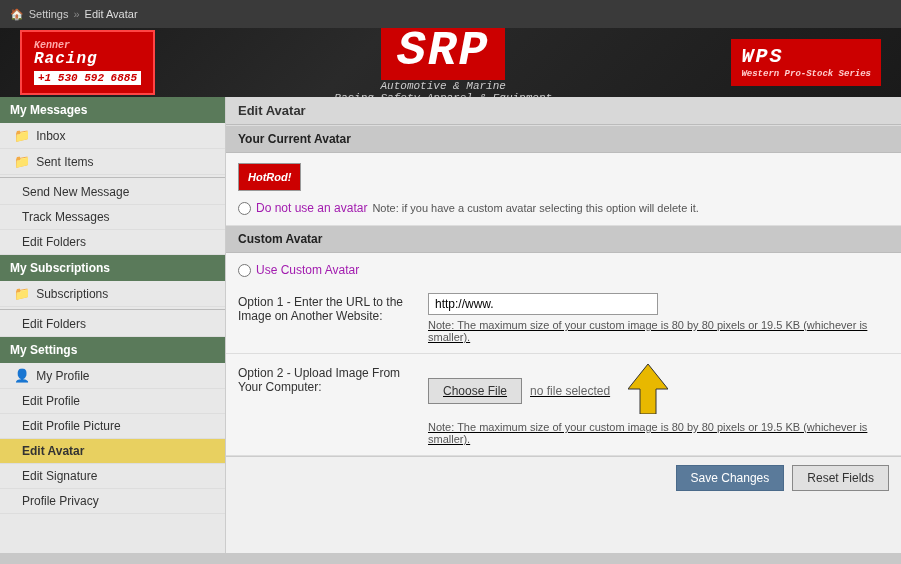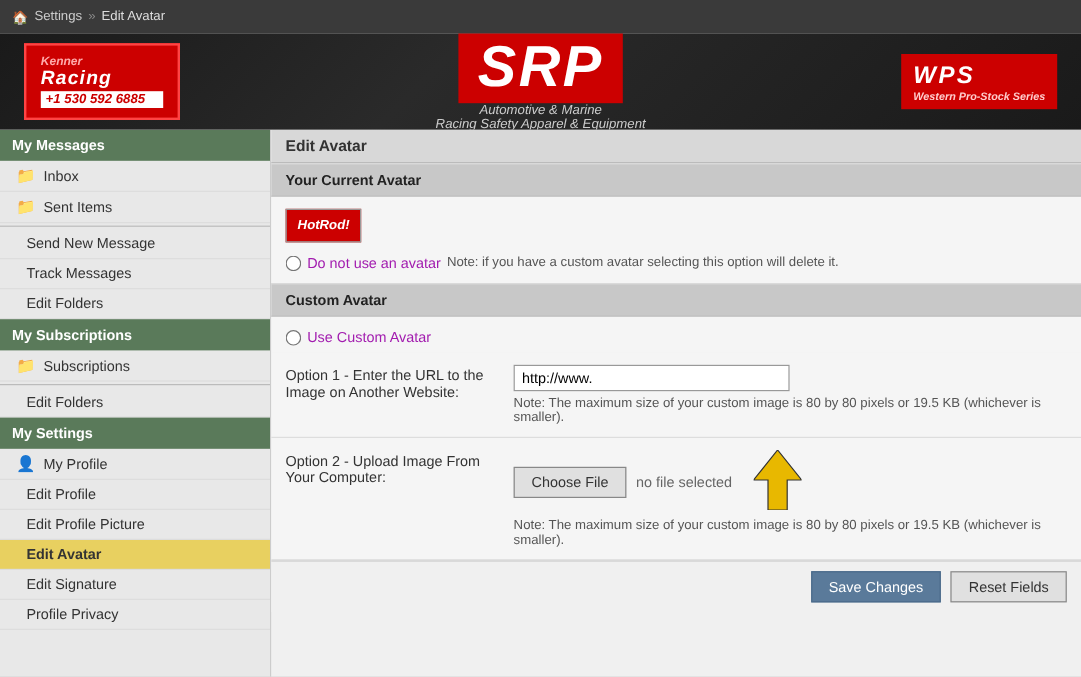--- a/index.html
+++ b/index.html
@@ -15,27 +15,28 @@
       color: #ccc;
       font-size: 11px;
     }
     .top-nav .home-icon { color: #aaa; margin-right: 5px; }
     .top-nav .sep { margin: 0 5px; color: #888; }
     .top-nav .current { color: #ddd; }
 
     
     .banner {
       width: 100%;
-      height: 80px;
+      height: 69px;
       background: linear-gradient(135deg, #1a1a1a 0%, #2a2a2a 40%, #1a1a1a 100%);
       display: flex;
       align-items: center;
       justify-content: center;
       overflow: hidden;
       position: relative;
+      font-family: Liberation Mono, monospace;
     }
     .banner-inner {
       display: flex;
       align-items: center;
       gap: 20px;
       width: 100%;
       padding: 0 20px;
     }
     .banner-logo-kenner {
       background: #cc0000;
@@ -169,21 +170,21 @@
       border-bottom: 1px solid #ddd;
       background: #f5f5f5;
     }
     .option-label {
       width: 180px;
       flex-shrink: 0;
       color: #333;
       font-size: 12px;
       padding-top: 2px;
     }
-    .option-control { flex: 1; }
+    .option-control { flex: 1; text-decoration: underline; }
     .url-input {
       width: 230px;
       padding: 3px 6px;
       border: 1px solid #999;
       font-size: 12px;
       background: white;
     }
     .note-block { color: #555; font-size: 11px; margin-top: 4px; }
 
     .file-row { display: flex; align-items: center; gap: 8px; }

